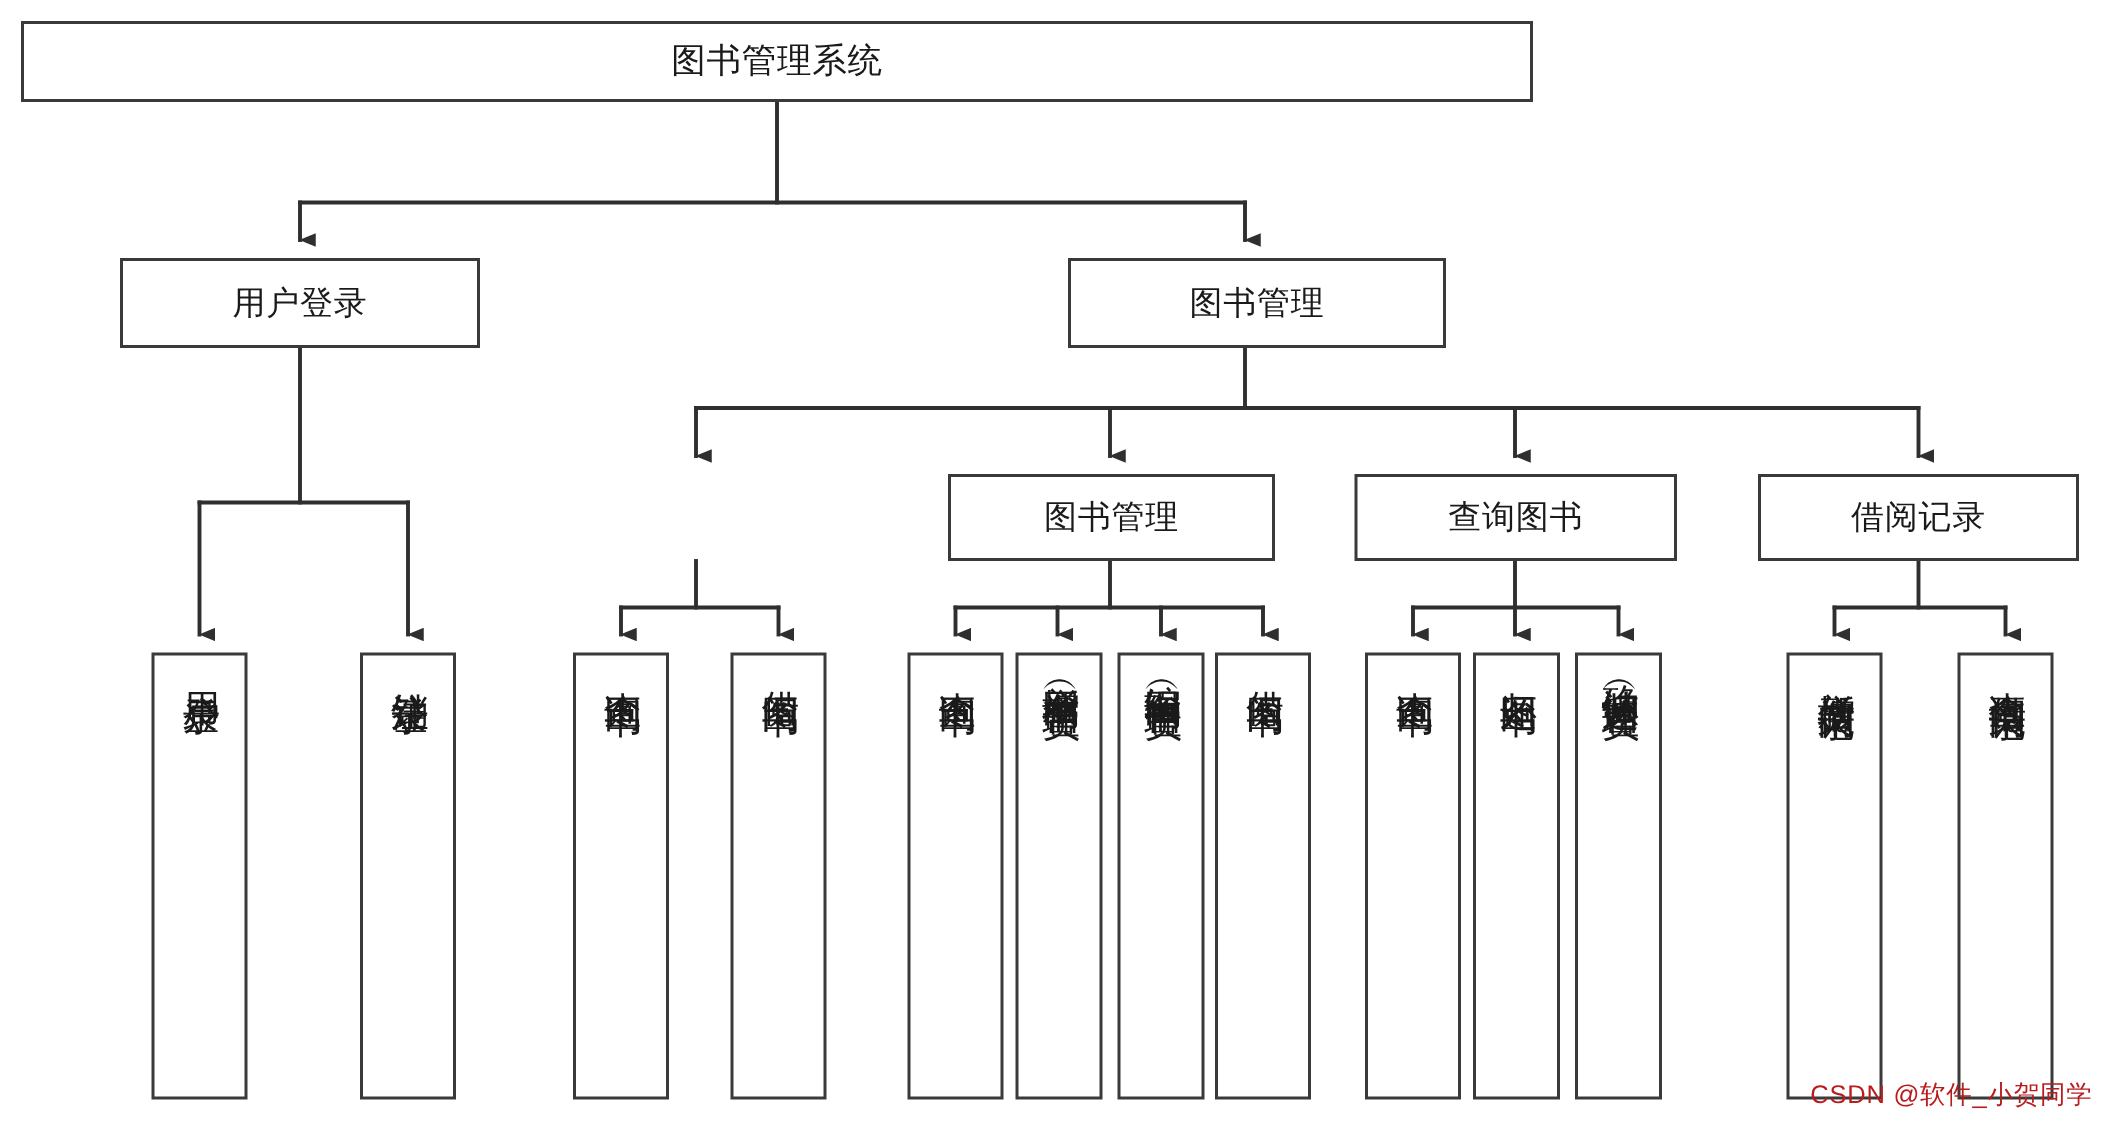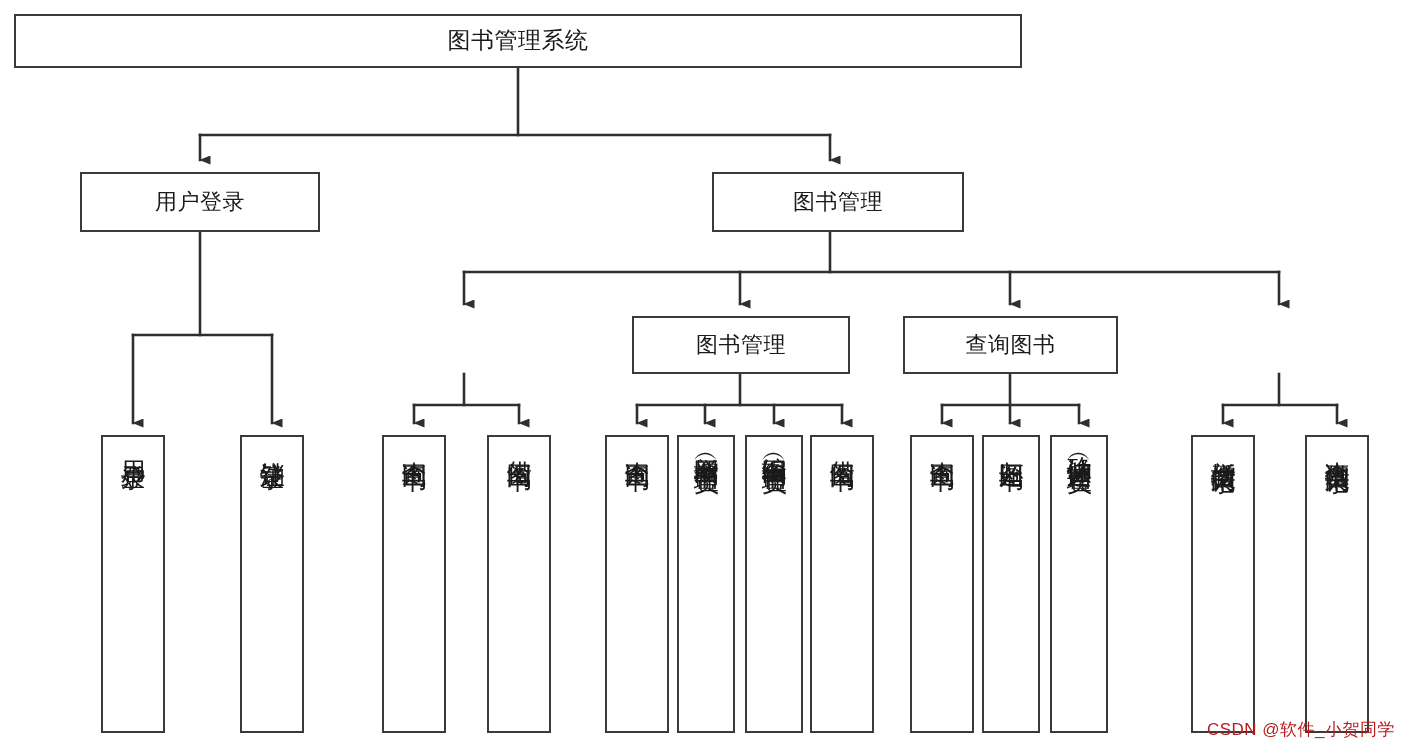--- a/index.html
+++ b/index.html
@@ -141,20 +141,23 @@
   <div class="node horiz" style="left:712px; top:172px; width:252px; height:60px;">
     <span class="lbl">图书管理</span>
   </div>
 
   <div class="node horiz" style="left:632px; top:316px; width:218px; height:58px;">
     <span class="lbl">图书管理</span>
   </div>
   <div class="node horiz" style="left:903px; top:316px; width:215px; height:58px;">
     <span class="lbl">查询图书</span>
   </div>
+  <div class="node horiz" style="left:1172px; top:316px; width:214px; height:58px;">
+    <span class="lbl">借阅记录</span>
+  </div>
 
   <div class="node leaf" style="left:101px; top:435px; width:64px; height:298px;">
     <span class="lbl">用户登录</span>
   </div>
   <div class="node leaf" style="left:240px; top:435px; width:64px; height:298px;">
     <span class="lbl">注销登录</span>
   </div>
 
   <div class="node leaf" style="left:382px; top:435px; width:64px; height:298px;">
     <span class="lbl">查询图书</span>

